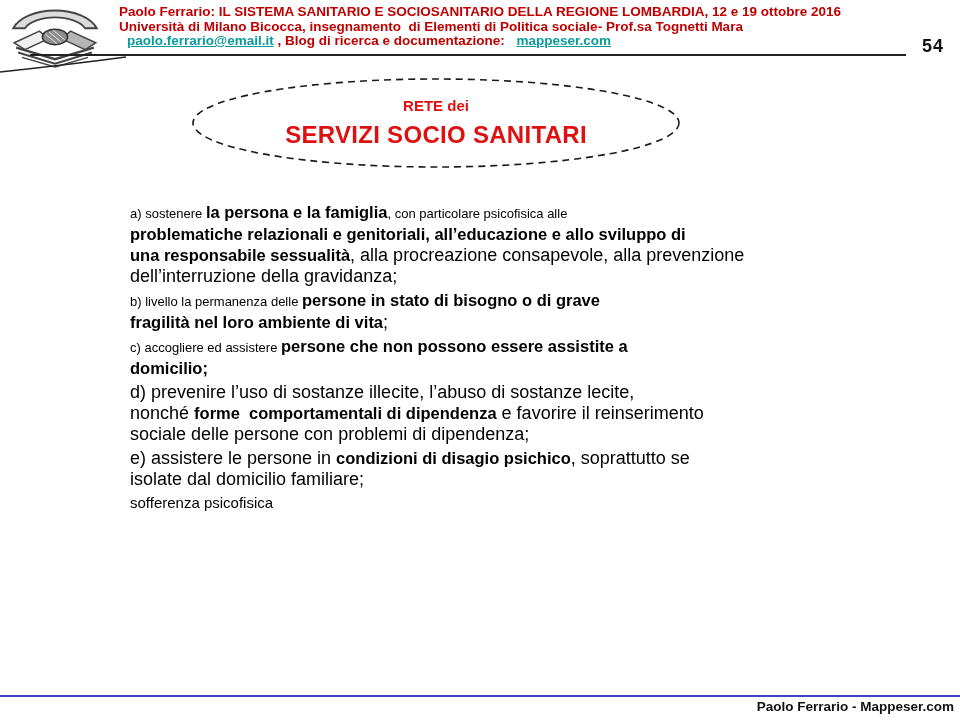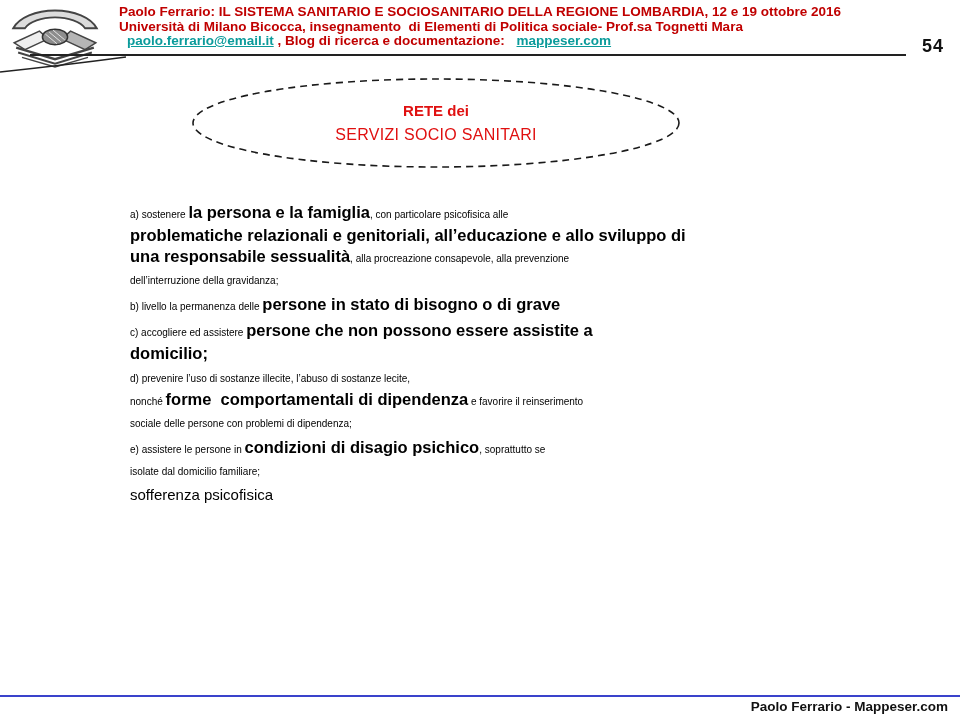--- a/index.html
+++ b/index.html
@@ -19,32 +19,32 @@
   .logo-swoosh { position:absolute; left:0px; top:56px; width:126px; height:18px; }
   .page-number { position:absolute; top:36px; right:16px; font-size:18px; font-weight:bold; color:#111111; letter-spacing:1px; }
   
   .ellipse-wrap { position:absolute; left:190px; top:77px; width:492px; height:92px; }
   .ellipse-wrap svg { position:absolute; left:0; top:0; }
   .ellipse-text {
     position:absolute; inset:0; display:flex; flex-direction:column;
     align-items:center; justify-content:center; gap:7px; text-align:center;
   }
   .ellipse-line1 { color:#E01010; font-weight:bold; font-size:15px; }
-  .ellipse-line2 { color:#E01010; font-weight:normal; font-size:16px; letter-spacing:0.3px; }
+  .ellipse-line2 { color:#E01010; font-weight:bold; font-size:24px; letter-spacing:0.3px; }
   
   .body-text { position:absolute; left:130px; top:202px; width:700px; color:#000000; }
   .para { margin:0 0 3px 0; }
   .bline { white-space:pre-wrap; line-height:20px; }
   .run.b  { font-weight:bold; font-size:16.5px; }
-  .run.r  { font-size:10px; }
-  .run.sm { font-size:10px;text-align:center; }
+  .run.r  { font-size:18px; }
+  .run.sm { font-size:13px;text-align:center; }
   .run.lg { font-size:15px; }
   
   .footer-rule { position:absolute; left:0; top:695px; width:960px; height:2px; background:#3A43CB; }
-  .footer-text { position:absolute; top:699px; right:12px; font-size:13.5px; font-weight:bold; color:#111111; }
+  .footer-text { position:absolute; top:699px; right:6px; font-size:13.5px; font-weight:bold; color:#111111; }
 </style>
 </head>
 <body>
 
 <div class="logo">
   <svg viewBox="0 0 100 68" width="98" height="66">
     <path d="M7 27 A 45 26 0 0 1 93 27 L81 27 A 33 17 0 0 0 19 27 Z" fill="#dcdcdc" stroke="#444" stroke-width="2"></path>
     <path d="M8 42 L34 30 L43 38 L19 49 Z" fill="#efefef" stroke="#444" stroke-width="1.5"></path>
     <path d="M92 42 L66 30 L57 38 L81 49 Z" fill="#b5b5b5" stroke="#444" stroke-width="1.5"></path>
     <ellipse cx="50" cy="36" rx="13" ry="8" fill="#8d8d8d" stroke="#333" stroke-width="1.5"></ellipse>
@@ -81,20 +81,21 @@
 
 <main class="body-text">
     <div class="para">
       <div class="bline"><span class="run sm">a) sostenere </span><span class="run b">la persona e la famiglia</span><span class="run sm">, con particolare psicofisica alle</span></div>
       <div class="bline"><span class="run b">problematiche relazionali e genitoriali, all’educazione e allo sviluppo di</span></div>
       <div class="bline"><span class="run b">una responsabile sessualità</span><span class="run r">, alla procreazione consapevole, alla prevenzione</span></div>
       <div class="bline"><span class="run r">dell’interruzione della gravidanza;</span></div>
     </div>
     <div class="para">
       <div class="bline"><span class="run sm">b) livello la permanenza delle </span><span class="run b">persone in stato di bisogno o di grave</span></div>
+      <div class="bline"><span class="run b">fragilità nel loro ambiente di vita</span><span class="run r">;</span></div>
     </div>
     <div class="para">
       <div class="bline"><span class="run sm">c) accogliere ed assistere </span><span class="run b">persone che non possono essere assistite a</span></div>
       <div class="bline"><span class="run b">domicilio;</span></div>
     </div>
     <div class="para">
       <div class="bline"><span class="run r">d) prevenire l’uso di sostanze illecite, l’abuso di sostanze lecite,</span></div>
       <div class="bline"><span class="run r">nonché </span><span class="run b">forme  comportamentali di dipendenza</span><span class="run r"> e favorire il reinserimento</span></div>
       <div class="bline"><span class="run r">sociale delle persone con problemi di dipendenza;</span></div>
     </div>

